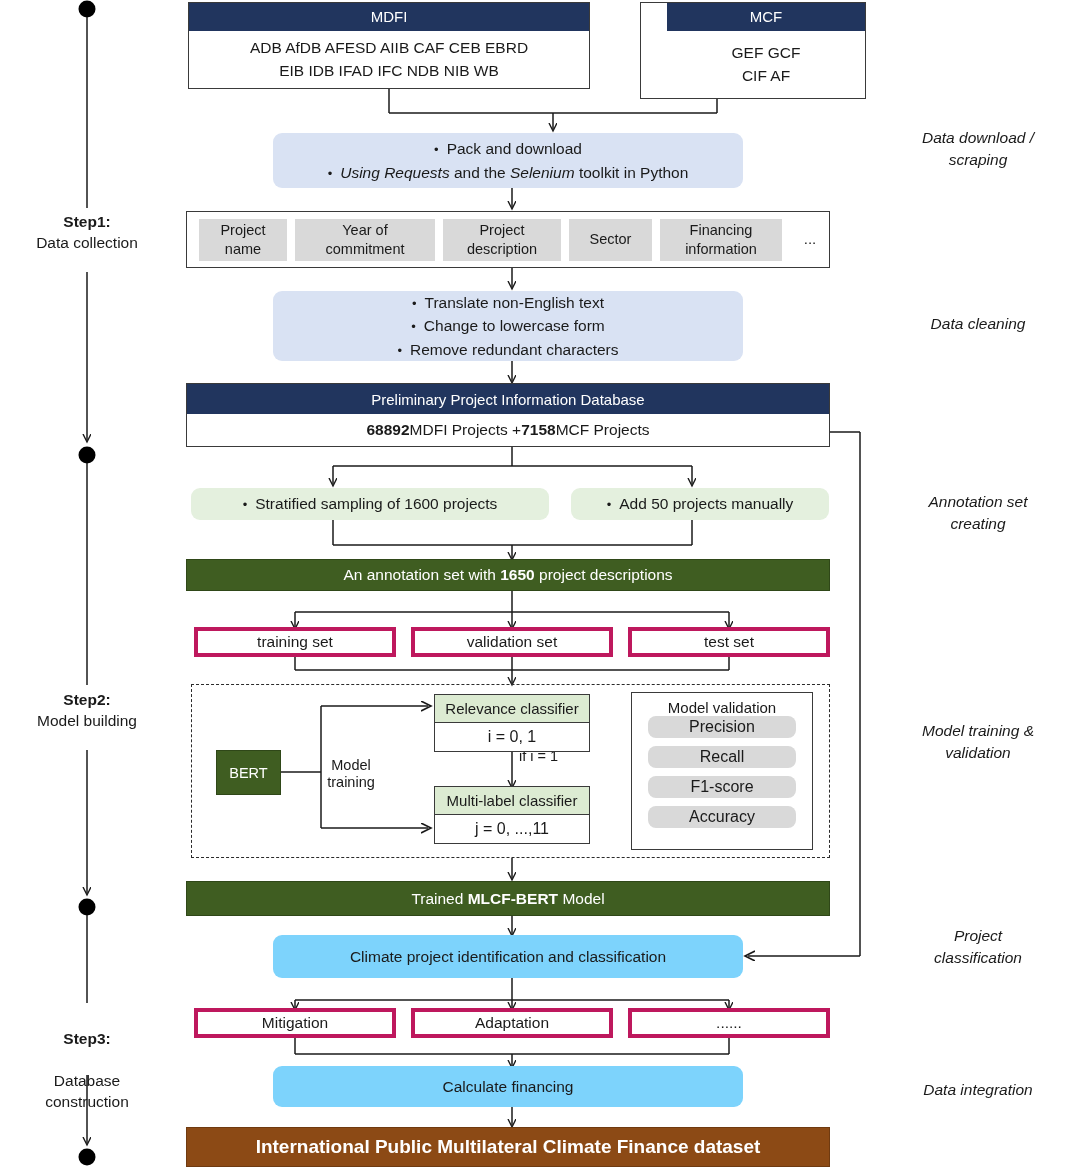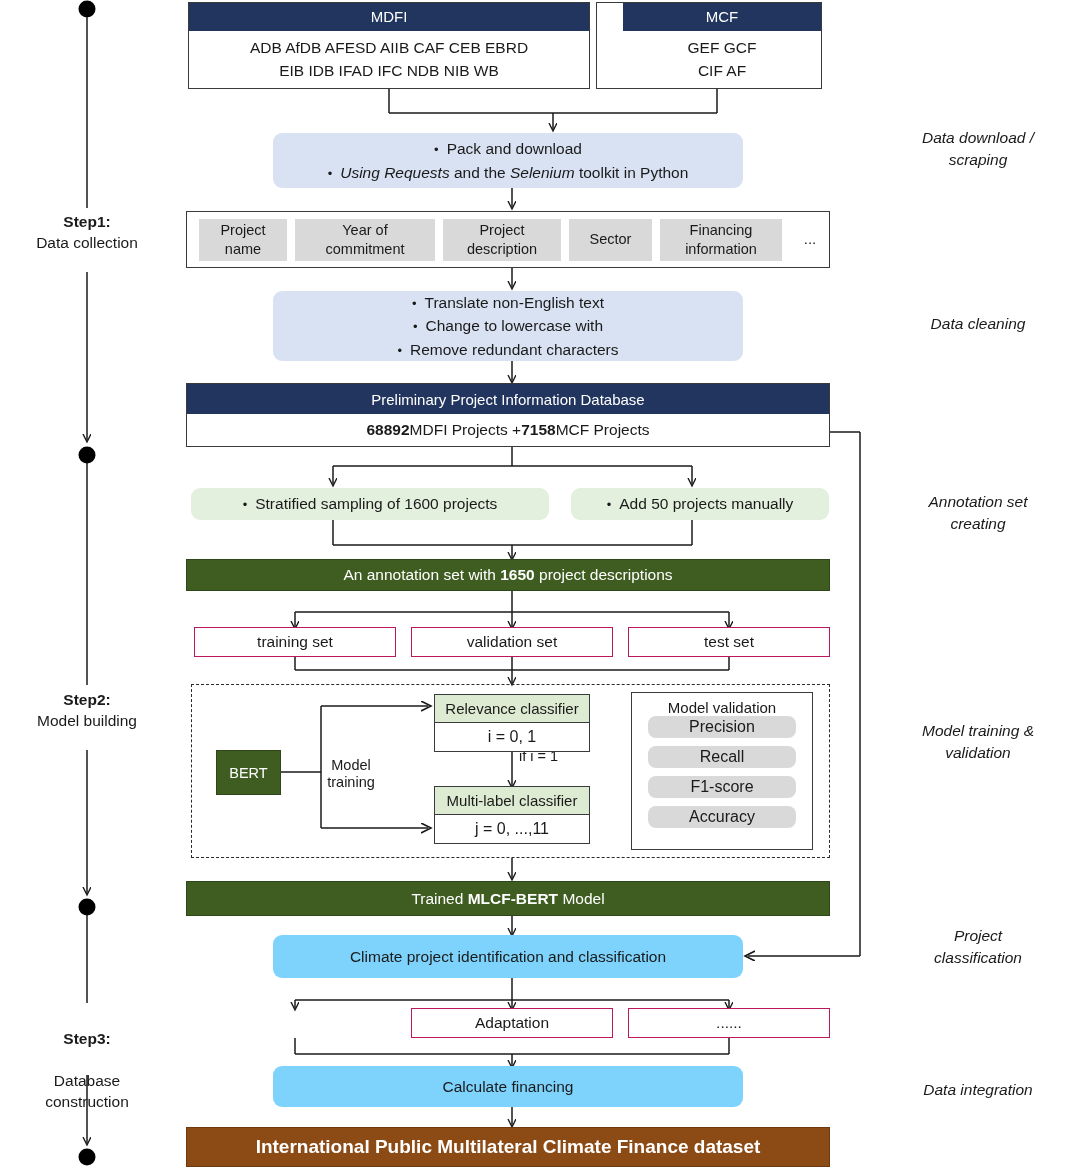--- a/index.html
+++ b/index.html
@@ -55,21 +55,21 @@
   
   .db { border: 1px solid #3a3a3a; background:#fff; }
   .db-head { background:#21355e; color:#fff; font-size:15px; height:30px; display:flex; align-items:center; justify-content:center; }
   .db-body { font-size:15.5px; height: calc(100% - 30px); display:flex; align-items:center; justify-content:center; }
 
   
   .bar-green { background:#3f5d21; color:#ffffff; font-size:15.5px; border:1px solid #2f4718; }
   .bar-brown { background:#8c4a15; color:#ffffff; font-size:19px; font-weight:bold; border:1px solid #6f3a10; }
 
   
-  .plain-box { border:1px solid #be185d; background:#fff; font-size:15.5px; }
+  .plain-box { border:4px solid #be185d; background:#fff; font-size:15.5px; }
 
   
   .dashed { position:absolute; border:1.6px dashed #2b2b2b; background:transparent; }
 
   
   .clf { position:absolute; border:1px solid #3a3a3a; background:#fff; }
   .clf-head { background:#dcebd2; font-size:15px; height:28px; display:flex; align-items:center; justify-content:center; border-bottom:1px solid #3a3a3a; }
   .clf-body { font-size:16px; height:28px; display:flex; align-items:center; justify-content:center; }
 
   .bert { position:absolute; background:#3f5d21; color:#fff; border:1px solid #2f4718; font-size:14.5px; display:flex; align-items:center; justify-content:center; }
@@ -207,21 +207,21 @@
   <div class="right-label" style="left:878px; top:1079px; white-space:pre-line;">Data integration</div>
 
   <div class="node src" style="left:188px; top:2px; width:402px; height:87px; display:block;">
     <div class="src-head">MDFI</div>
     <div class="src-body">
       <div>ADB AfDB AFESD AIIB CAF CEB EBRD</div>
       <div>EIB IDB IFAD IFC NDB NIB WB</div>
     </div>
   </div>
 
-  <div class="node src" style="left:596px; top:2px; width:226px; height:87px; display:block;padding-left:26px;">
+  <div class="node src" style="left:640px; top:2px; width:226px; height:97px; display:block;padding-left:26px;">
     <div class="src-head">MCF</div>
     <div class="src-body">
       <div>GEF GCF</div>
       <div>CIF AF</div>
     </div>
   </div>
 
   <div class="node soft blue" style="left:273px; top:133px; width:470px; height:55px;">
     <div class="bullet-line">
       <span class="dot">•</span>
@@ -246,21 +246,21 @@
     <div class="field ellipsis" style="width:40px;">...</div>
   </div>
 
   <div class="node soft blue" style="left:273px; top:291px; width:470px; height:70px;">
     <div class="bullet-line">
       <span class="dot">•</span>
       <span>Translate non-English text</span>
     </div>
     <div class="bullet-line">
       <span class="dot">•</span>
-      <span>Change to lowercase with</span>
+      <span>Change to lowercase form</span>
     </div>
     <div class="bullet-line">
       <span class="dot">•</span>
       <span>Remove redundant characters</span>
     </div>
   </div>
 
   <div class="db" style="position:absolute; left:186px; top:383px; width:644px; height:64px;">
     <div class="db-head">Preliminary Project Information Database</div>
     <div class="db-body">
@@ -319,20 +319,21 @@
   </div>
 
   <div class="node bar-green" style="left:186px; top:881px; width:644px; height:35px;">
     <span><span>Trained </span><b class="em">MLCF-BERT</b><span> Model</span></span>
   </div>
 
   <div class="node soft peach" style="left:273px; top:935px; width:470px; height:43px;">
     <div class="plain-center">Climate project identification and classification</div>
   </div>
 
+  <div class="node plain-box" style="left:194px; top:1008px; width:202px; height:30px;">Mitigation</div>
   <div class="node plain-box" style="left:411px; top:1008px; width:202px; height:30px;">Adaptation</div>
   <div class="node plain-box" style="left:628px; top:1008px; width:202px; height:30px;">......</div>
 
   <div class="node soft peach" style="left:273px; top:1066px; width:470px; height:41px;align-items:flex-end;">
     <div class="plain-center">Calculate financing</div>
   </div>
 
   <div class="node bar-brown" style="left:186px; top:1127px; width:644px; height:40px;">International Public Multilateral Climate Finance dataset</div>
 
 </div>

